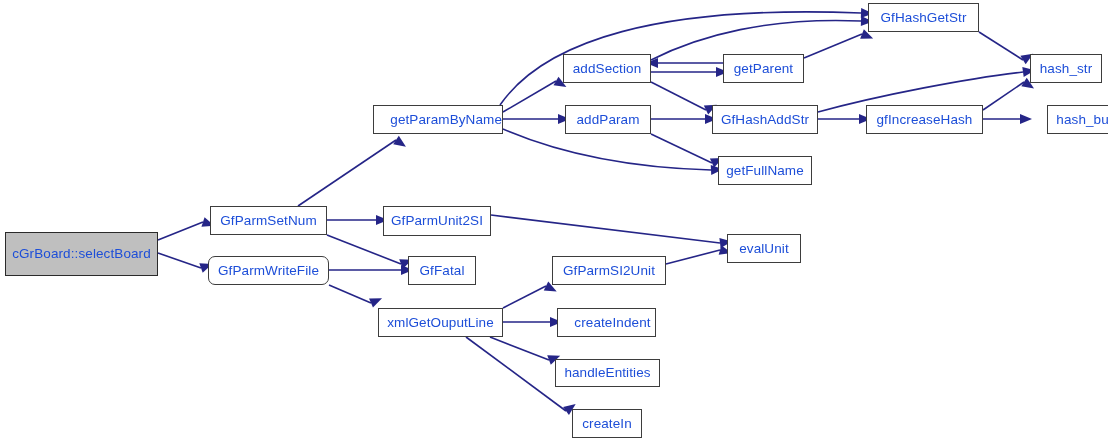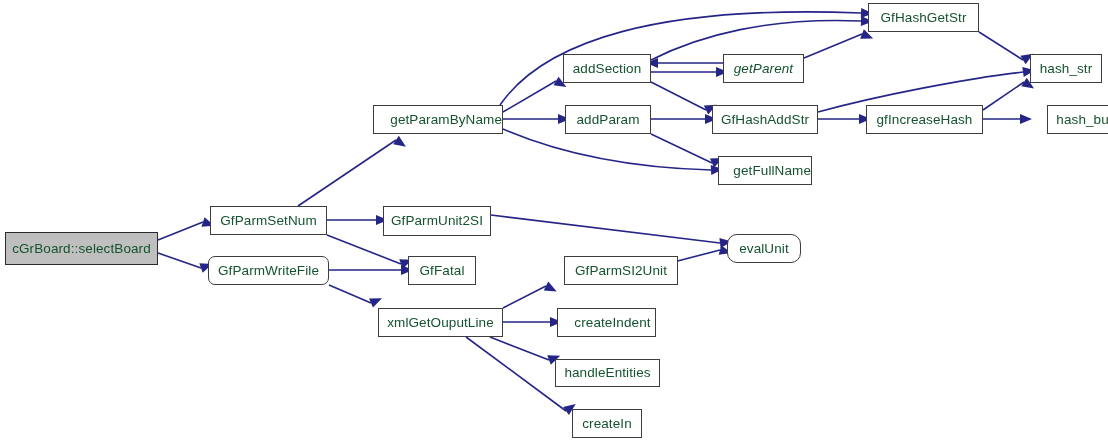--- a/index.html
+++ b/index.html
@@ -21,21 +21,21 @@
     top: 0;
     width: 1108px;
     height: 443px;
     pointer-events: none;
   }
   .node {
     position: absolute;
     box-sizing: border-box;
     border: 1px solid #3d3d3d;
     background: #ffffff;
-    color: #14532d;
+    color: #1d4ed8;
     font-size: 13.5px;
     line-height: 1;
     display: flex;
     align-items: center;
     justify-content: center;
     white-space: nowrap;
     letter-spacing: 0.1px;
     z-index: 5;
   }
   .node.root {
@@ -165,21 +165,21 @@
         <path d="M490,337 L549,360" fill="none" stroke="#252587" stroke-width="1.6"></path>
         <polygon points="0,-5 12,0 0,5" fill="#252587" transform="translate(549,360) rotate(-21)"></polygon>
       </g>
       <g>
         <path d="M466,337 L566,411" fill="none" stroke="#252587" stroke-width="1.6"></path>
         <polygon points="0,-5 12,0 0,5" fill="#252587" transform="translate(566,411) rotate(-36)"></polygon>
       </g>
     </svg>
 
   <div id="node-layer">
-      <div class="node root" style="left: 5px; top: 232px; width: 153px; height: 33px;">
+      <div class="node root" style="left: 5px; top: 232px; width: 153px; height: 44px;">
         <span class="node-label">cGrBoard::selectBoard</span>
       </div>
       <div class="node" style="left: 210px; top: 206px; width: 117px; height: 29px;">
         <span class="node-label">GfParmSetNum</span>
       </div>
       <div class="node" style="left: 208px; top: 256px; width: 121px; height: 29px; border-radius: 7px;">
         <span class="node-label">GfParmWriteFile</span>
       </div>
       <div class="node" style="left: 373px; top: 105px; width: 130px; height: 29px; justify-content: flex-end;">
         <span class="node-label">getParamByName</span>
@@ -192,42 +192,42 @@
       </div>
       <div class="node" style="left: 378px; top: 308px; width: 125px; height: 29px;">
         <span class="node-label">xmlGetOuputLine</span>
       </div>
       <div class="node" style="left: 563px; top: 54px; width: 88px; height: 29px;">
         <span class="node-label">addSection</span>
       </div>
       <div class="node" style="left: 565px; top: 105px; width: 86px; height: 29px;">
         <span class="node-label">addParam</span>
       </div>
-      <div class="node" style="left: 564px; top: 256px; width: 114px; height: 29px;">
+      <div class="node" style="left: 552px; top: 256px; width: 114px; height: 29px;">
         <span class="node-label">GfParmSI2Unit</span>
       </div>
       <div class="node" style="left: 557px; top: 308px; width: 99px; height: 29px; padding-left: 12px;">
         <span class="node-label">createIndent</span>
       </div>
       <div class="node" style="left: 555px; top: 359px; width: 105px; height: 28px;">
         <span class="node-label">handleEntities</span>
       </div>
       <div class="node" style="left: 572px; top: 409px; width: 70px; height: 29px;">
         <span class="node-label">createIn</span>
       </div>
-      <div class="node" style="left: 723px; top: 54px; width: 81px; height: 29px; font-style: italic;">
+      <div class="node" style="left: 723px; top: 54px; width: 81px; height: 29px;">
         <span class="node-label">getParent</span>
       </div>
       <div class="node" style="left: 712px; top: 105px; width: 106px; height: 29px;">
         <span class="node-label">GfHashAddStr</span>
       </div>
-      <div class="node" style="left: 718px; top: 156px; width: 94px; height: 29px; justify-content: flex-end;">
+      <div class="node" style="left: 718px; top: 156px; width: 94px; height: 29px;">
         <span class="node-label">getFullName</span>
       </div>
-      <div class="node" style="left: 727px; top: 234px; width: 74px; height: 29px; border-radius: 10px;">
+      <div class="node" style="left: 727px; top: 234px; width: 74px; height: 29px;">
         <span class="node-label">evalUnit</span>
       </div>
       <div class="node" style="left: 868px; top: 3px; width: 111px; height: 29px;">
         <span class="node-label">GfHashGetStr</span>
       </div>
       <div class="node" style="left: 866px; top: 105px; width: 117px; height: 29px;">
         <span class="node-label">gfIncreaseHash</span>
       </div>
       <div class="node" style="left: 1030px; top: 54px; width: 72px; height: 29px;">
         <span class="node-label">hash_str</span>

